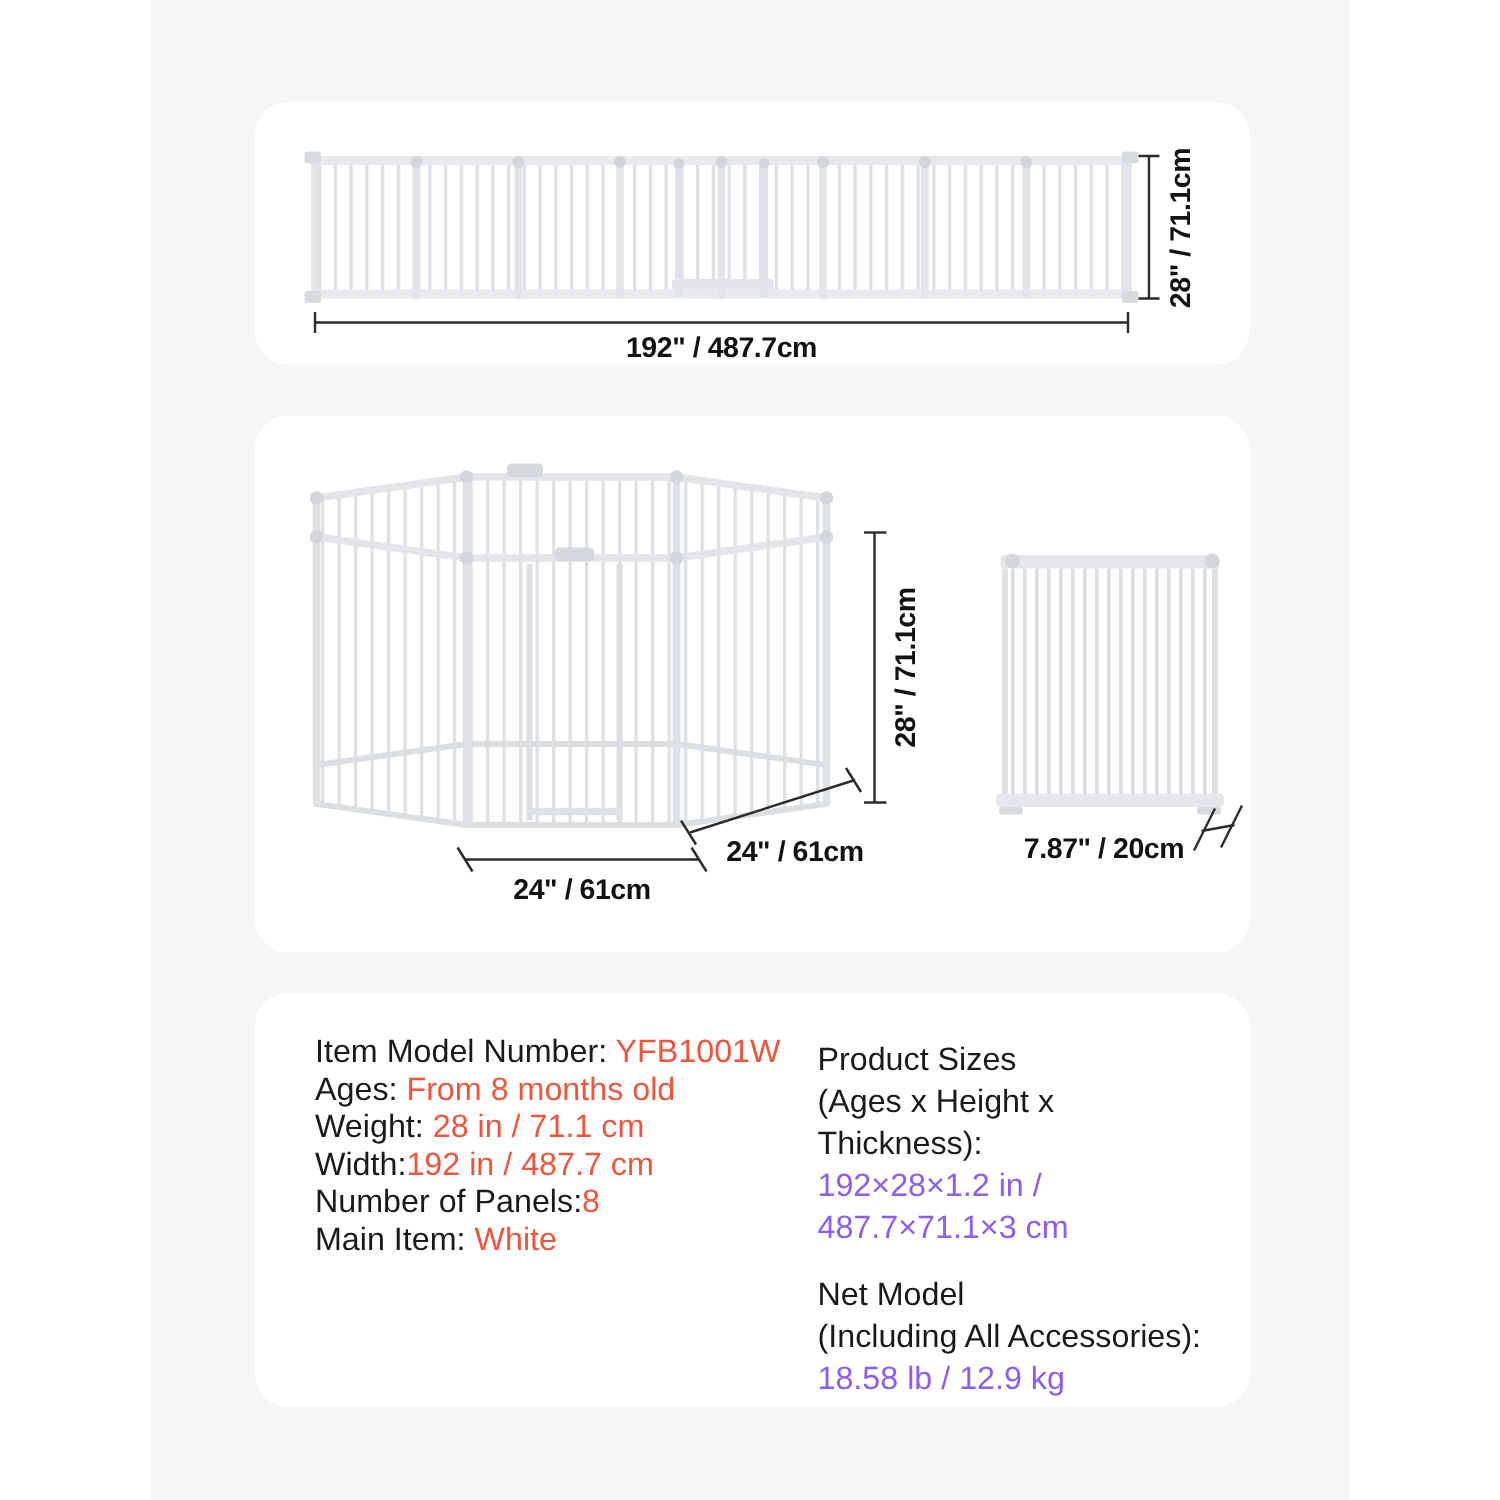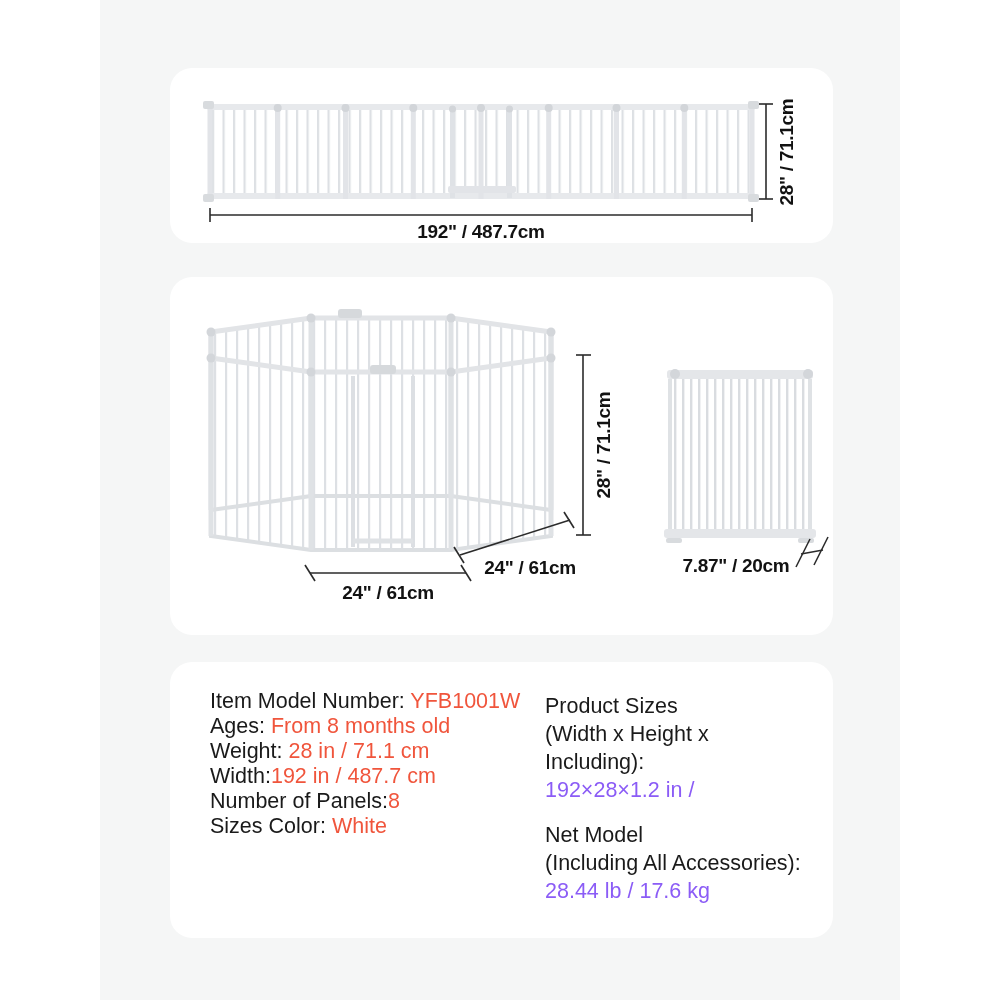--- a/index.html
+++ b/index.html
@@ -194,30 +194,31 @@
   </div>
 
   <div class="panel panel-3">
     <div class="specs">
       <div class="spec-col-left">
         <div class="spec-row"><span class="spec-label">Item Model Number: </span><span class="spec-value">YFB1001W</span></div>
         <div class="spec-row"><span class="spec-label">Ages: </span><span class="spec-value">From 8 months old</span></div>
         <div class="spec-row"><span class="spec-label">Weight: </span><span class="spec-value">28 in / 71.1 cm</span></div>
         <div class="spec-row"><span class="spec-label">Width:</span><span class="spec-value">192 in / 487.7 cm</span></div>
         <div class="spec-row"><span class="spec-label">Number of Panels:</span><span class="spec-value">8</span></div>
-        <div class="spec-row"><span class="spec-label">Sizes Color: </span><span class="spec-value">White</span></div>
+        <div class="spec-row"><span class="spec-label">Main Item: </span><span class="spec-value">White</span></div>
       </div>
       <div class="spec-col-right">
         <div class="spec-block">
           <div class="t">Product Sizes</div>
-          <div class="t">(Width x Height x Including):</div>
+          <div class="t">(Ages x Height x Thickness):</div>
           <div class="v">192×28×1.2 in /</div>
+          <div class="v">487.7×71.1×3 cm</div>
         </div>
         <div class="spec-block">
           <div class="t">Net Model</div>
           <div class="t">(Including All Accessories):</div>
-          <div class="v">28.44 lb / 17.6 kg</div>
+          <div class="v">18.58 lb / 12.9 kg</div>
         </div>
       </div>
     </div>
   </div>
 
 </div>
 
 </body></html>

